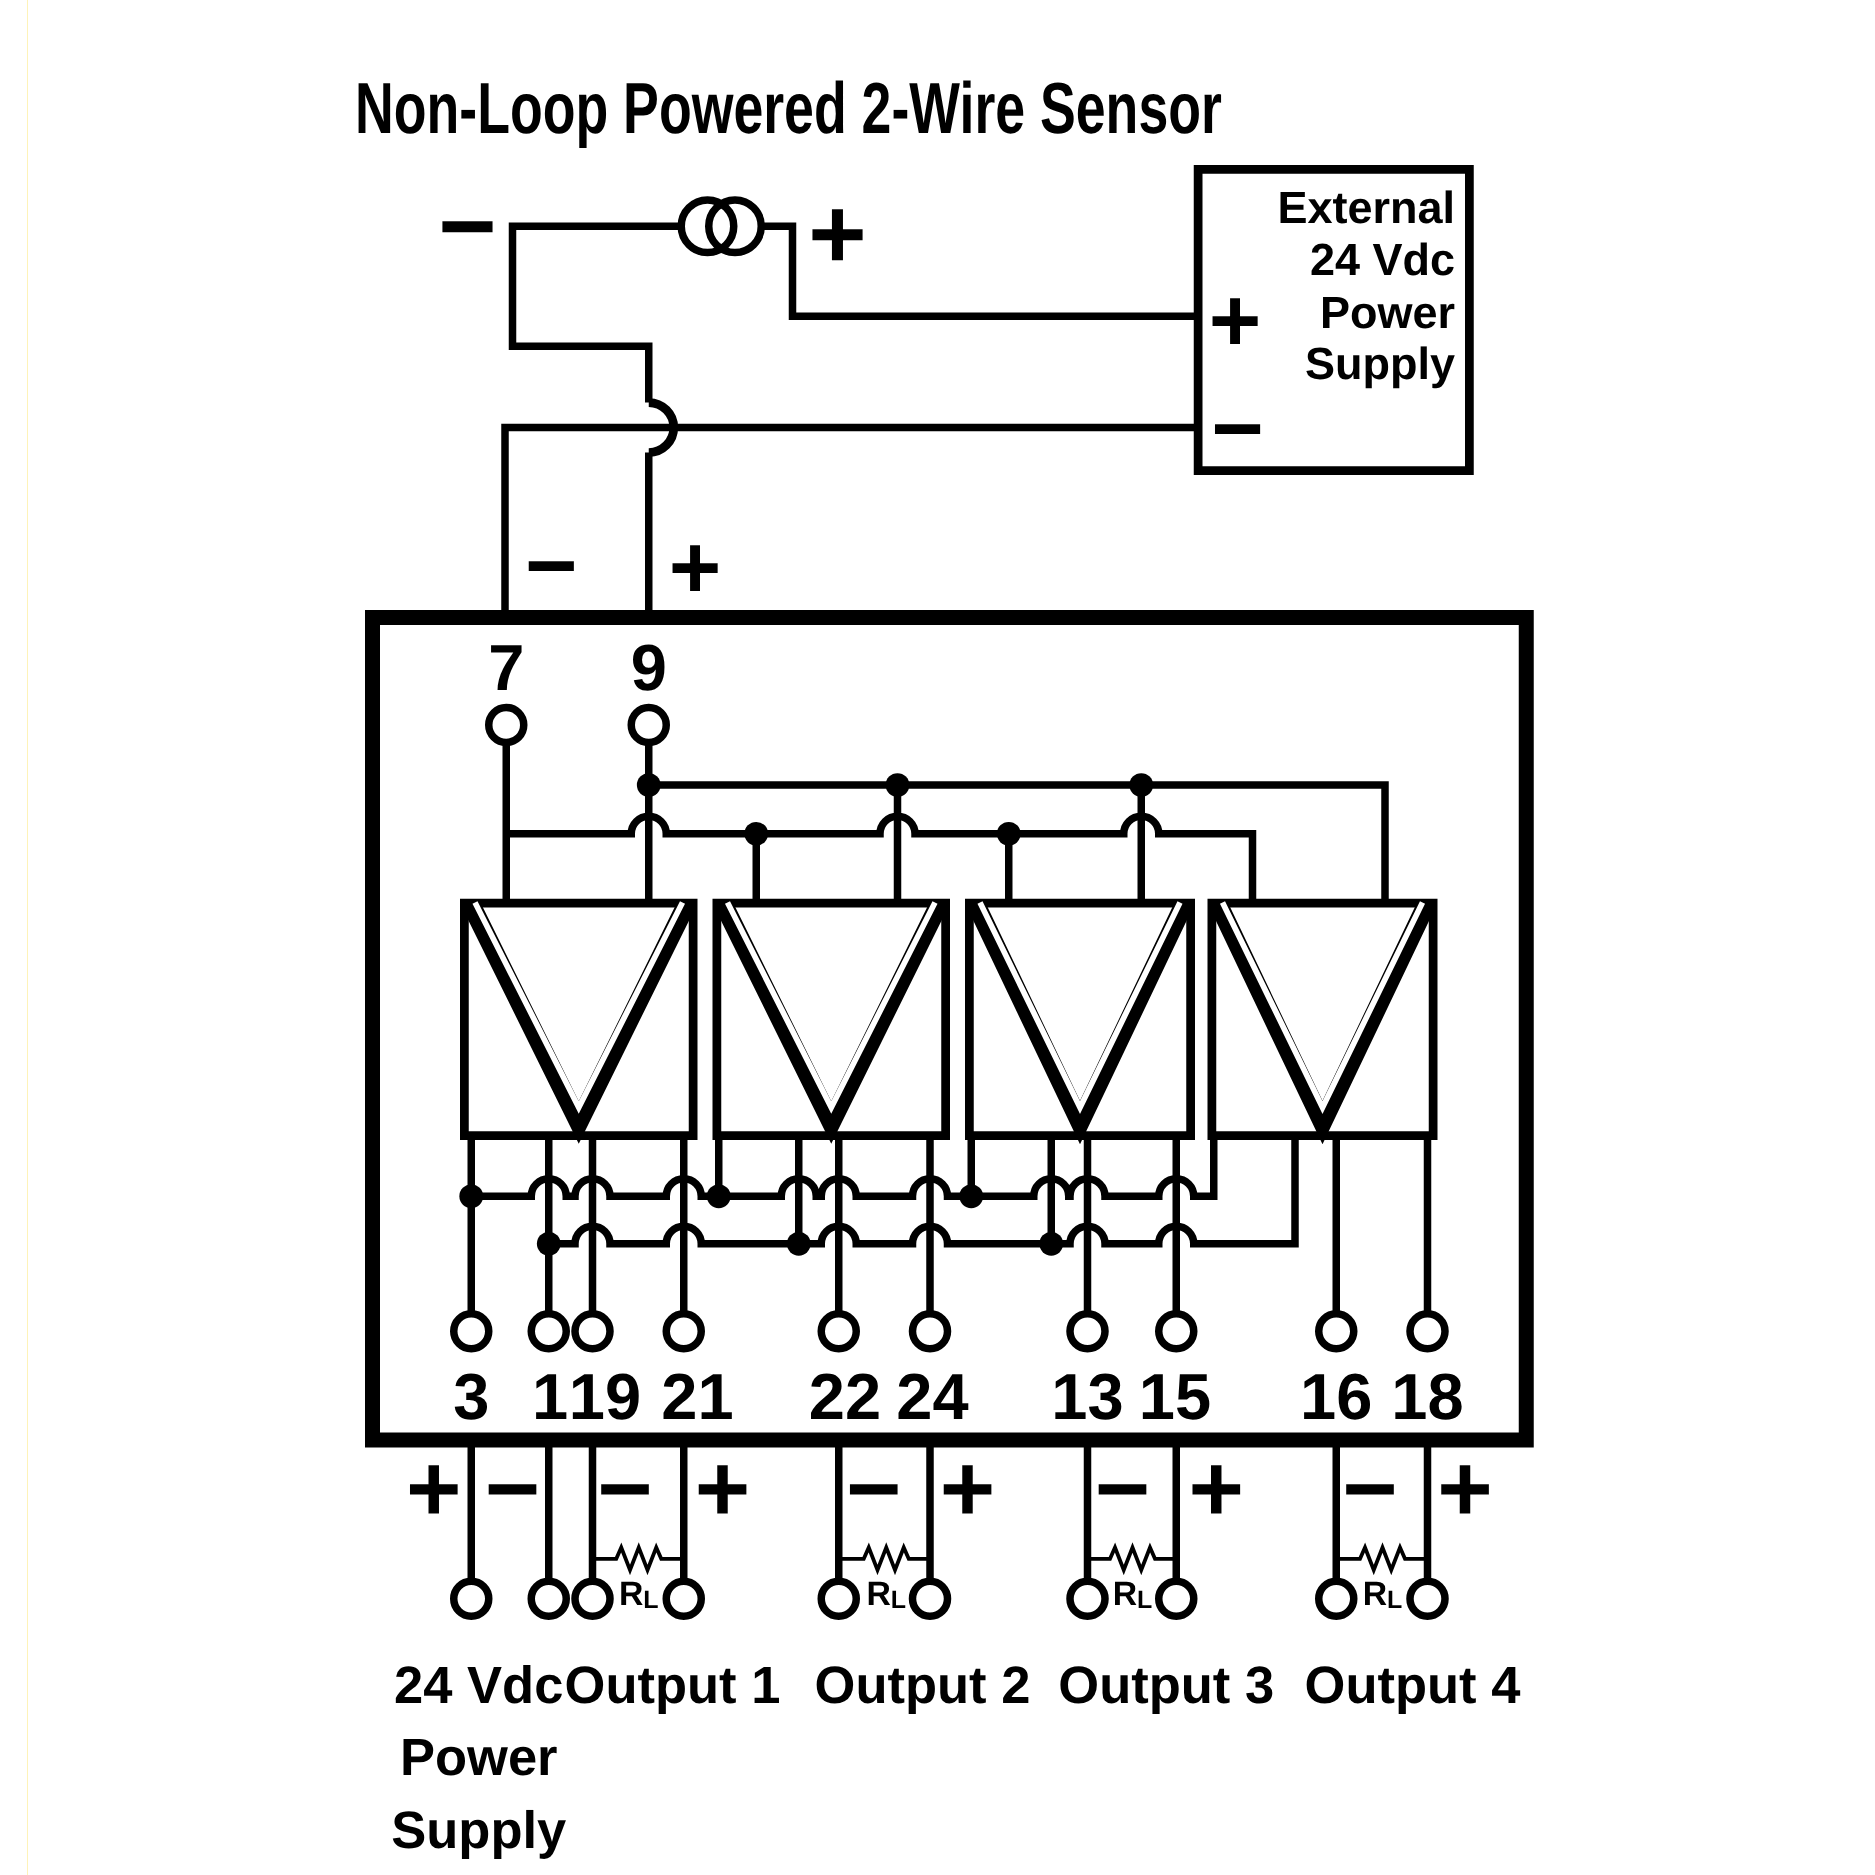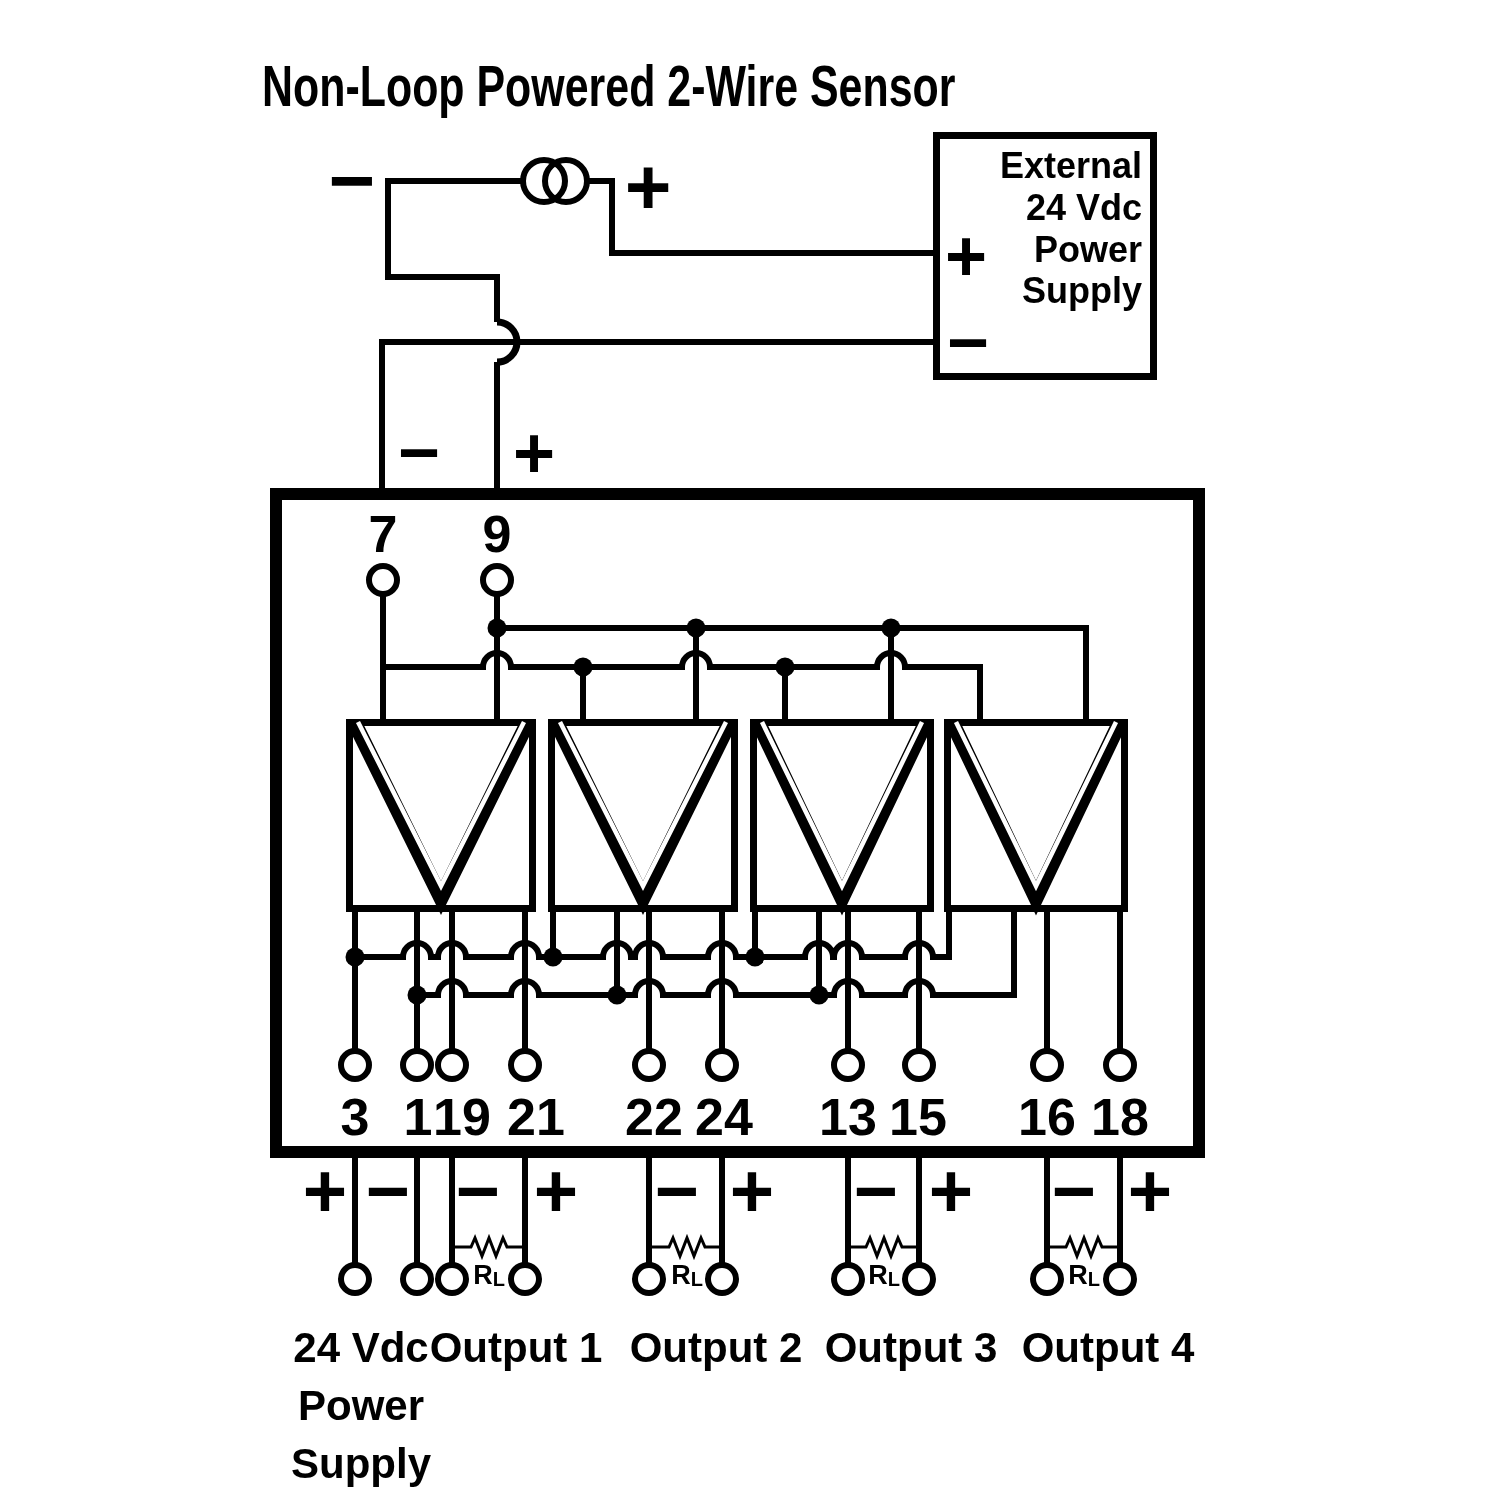--- a/index.html
+++ b/index.html
@@ -1,16 +1,16 @@
 <!DOCTYPE html>
 <html><head>
 <meta charset="utf-8">
 <style>
   html,body{margin:0;padding:0;background:#ffffff;}
-  .stage{width:1192px;height:1500px;background:#fde047;position:relative;}
+  .stage{width:1192px;height:1500px;background:#fde047;position:relative;margin-left:22px;}
   svg{display:block;}
   .t{font-family:"Liberation Sans","DejaVu Sans",sans-serif;font-weight:700;fill:#000;}
   .wire{fill:none;stroke:#000;stroke-width:6;}
   .wire7{fill:none;stroke:#000;stroke-width:7;}
   .thin{fill:none;stroke:#000;stroke-width:3;}
   .term{fill:#fff;stroke:#000;stroke-width:6;}
   .dot{fill:#000;stroke:none;}
   .blk{fill:#fff;stroke:#000;stroke-width:7;}
   .vblack{fill:none;stroke:#000;stroke-width:15;stroke-linejoin:miter;}
   .vwhite{fill:none;stroke:#fff;stroke-width:4.5;stroke-linejoin:miter;}

